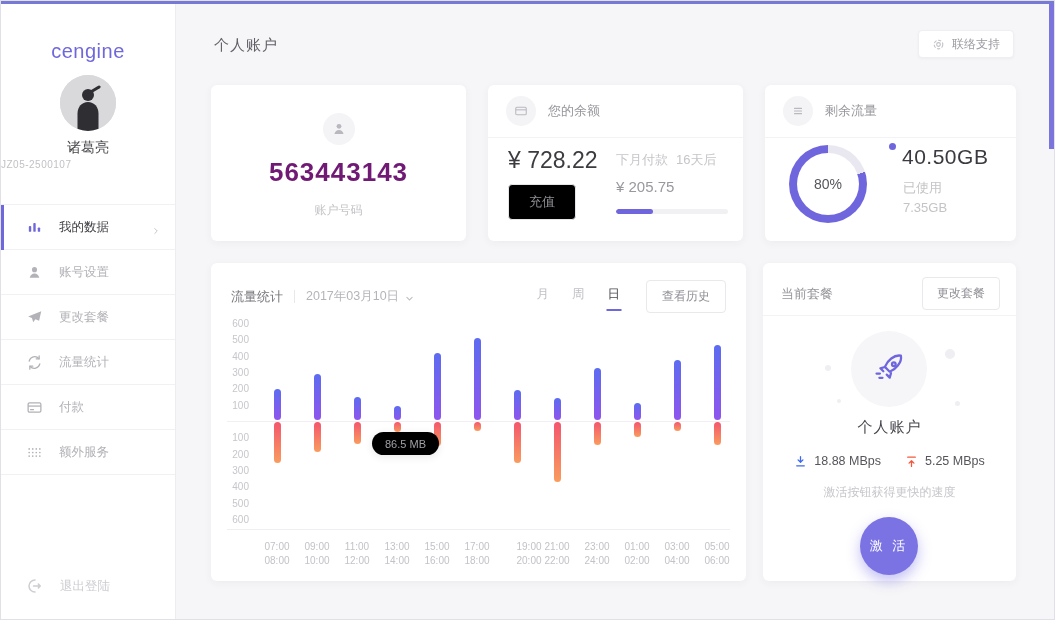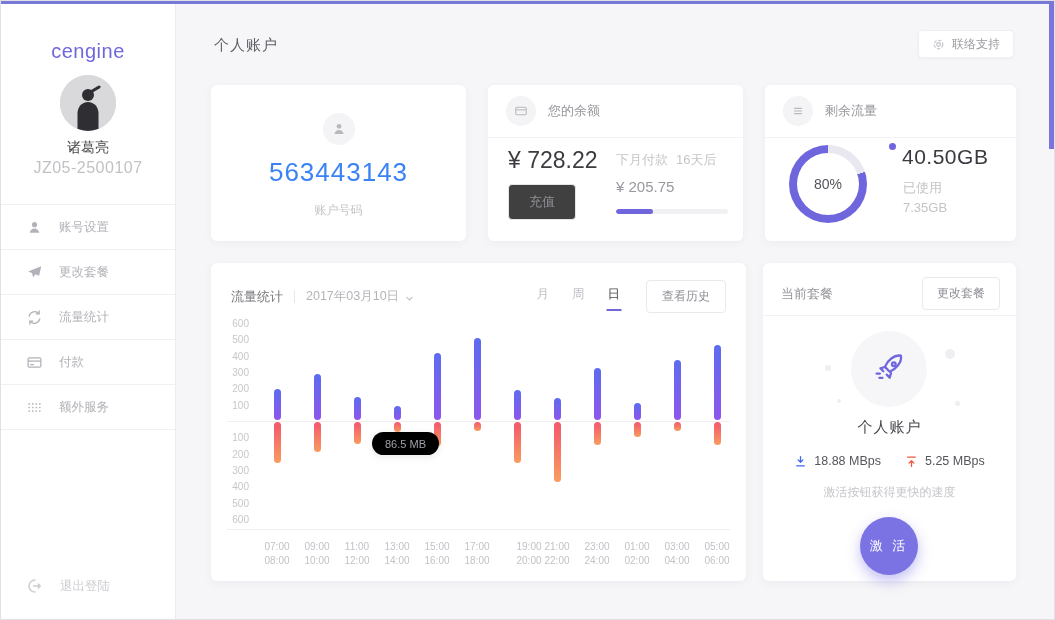--- a/index.html
+++ b/index.html
@@ -6,21 +6,21 @@
   body { font-family:"Liberation Sans","DejaVu Sans",sans-serif; background:#e9e9ee; }
   .page { position:relative; width:1055px; height:620px; background:#f6f6f8; border:1px solid #e0e0e6; overflow:hidden; }
   .topbar { position:absolute; top:0; left:0; width:100%; height:3px; background:#7679d6; z-index:30; }
   .scrollbar-thumb { position:absolute; top:3px; right:0; width:5px; height:145px; background:#7b74dd; z-index:29; }
 
   
   .sidebar { position:absolute; top:3px; left:0; width:175px; height:617px; background:#ffffff; border-right:1px solid #ededf0; }
   .brand { position:absolute; top:28px; width:100%; text-align:center; font-size:20px; color:#6f68dd; letter-spacing:.5px;margin-top:8px; }
   .avatar { position:absolute; top:71px; left:59px; width:56px; height:56px; border-radius:50%; overflow:hidden; background:#d9d9dc; }
   .user-name { position:absolute; top:135px; width:100%; text-align:center; font-size:14px; color:#48484c; }
-  .user-id { position:absolute; top:155px; width:100%; text-align:center; font-size:16px; color:#c2c2c6; letter-spacing:.5px; }
+  .user-id { position:absolute; top:155px; width:100%; font-size:10px; color:#c2c2c6; letter-spacing:.5px; }
   .menu { position:absolute; top:200px; left:0; width:100%; border-top:1px solid #f1f1f4; }
   .menu-item { position:relative; display:flex; align-items:center; height:45px; padding-left:25px; border-bottom:1px solid #f1f1f4; color:#b2b2b8; cursor:pointer; }
   .menu-item .mi-icon { width:17px; height:17px; margin-right:16px; display:flex; align-items:center; }
   .menu-item .mi-label { font-size:12.5px; }
   .menu-item.active { color:#3c3c42; }
   .menu-item.active .mi-icon { color:#6f68dd; }
   .menu-item.active::before { content:""; position:absolute; left:0; top:0; width:3px; height:45px; background:#6f68dd; }
   .menu-item .chev { position:absolute; right:14px; width:10px; height:10px; color:#c6c6cc; }
   .logout { position:absolute; bottom:26px; left:25px; display:flex; align-items:center; color:#cdcdd2; cursor:pointer; }
   .logout .mi-icon { width:18px; height:18px; margin-right:16px; }
@@ -41,26 +41,26 @@
 
   .icon-circle { display:flex; align-items:center; justify-content:center; background:#f4f4f6; border-radius:50%; color:#b8b8be; }
   .card-head { display:flex; align-items:center; gap:12px; padding:11px 18px; border-bottom:1px solid #f3f3f6; }
   .card-head .icon-circle { width:30px; height:30px; }
   .card-head .icon-circle svg { width:14px; height:14px; }
   .card-head .head-title { font-size:13px; color:#96969c; }
 
   
   #card-account .icon-circle { width:32px; height:32px; margin:28px auto 0; }
   #card-account .icon-circle svg { width:16px; height:16px; }
-  .acc-number { margin-top:12px; font-size:26px; color:#3b82f6; letter-spacing:1px; }
+  .acc-number { margin-top:12px; font-size:26px; color:#701a75; letter-spacing:1px;font-weight:bold; }
   .acc-label { margin-top:14px; font-size:12px; color:#c4c4c8; }
 
   
   .bal-amount { position:absolute; left:20px; top:62px; font-size:23px; color:#3b3b40; }
-  .recharge-btn { position:absolute; left:20px; top:99px; padding:8px 20px; background:#404040; border:1px solid #e6e6ea; border-radius:4px; font-size:13px; color:#8e8e94; cursor:pointer; }
+  .recharge-btn { position:absolute; left:20px; top:99px; padding:8px 20px; background:#000000; border:1px solid #e6e6ea; border-radius:4px; font-size:13px; color:#8e8e94; cursor:pointer; }
   .bal-right { position:absolute; left:128px; top:66px; width:112px; }
   .bal-next { font-size:13px; color:#c6c6ca; white-space:nowrap; }
   .bal-next .due { margin-left:8px; }
   .bal-next-amount { margin-top:9px; font-size:15px; color:#98989e; }
   .progress { margin-top:14px; width:112px; height:5px; background:#f1f1f3; border-radius:3px; overflow:hidden; }
   .progress-fill { height:100%; background:#6f66de; border-radius:3px; }
 
   
   .donut { position:absolute; left:24px; top:60px; width:78px; height:78px; border-radius:50%; }
   .donut::after { content:""; position:absolute; inset:8px; background:#fff; border-radius:50%; }
@@ -119,20 +119,35 @@
         <rect width="56" height="56" fill="#d9d9dc"></rect>
         <circle cx="28" cy="20" r="6" fill="#2e2e33"></circle>
         <path d="M28 27c-6.2 0-10.5 5-10.5 11.5V56h21V38.5C38.5 32 34.2 27 28 27z" fill="#2e2e33"></path>
         <path d="M31.5 16.5l7.5-4.5" stroke="#2e2e33" stroke-width="3" stroke-linecap="round"></path>
       </svg>
     </div>
     <div class="user-name">诸葛亮</div>
     <div class="user-id">JZ05-2500107</div>
 
     <div class="menu">
+      <div class="menu-item active">
+        <span class="mi-icon">
+          <svg viewBox="0 0 24 24" fill="currentColor">
+              <rect x="4" y="10" width="3.4" height="8" rx="1.2"></rect>
+              <rect x="10.3" y="5.5" width="3.4" height="12.5" rx="1.2"></rect>
+              <rect x="16.6" y="12" width="3.4" height="6" rx="1.2"></rect>
+            </svg>
+        </span>
+        <span class="mi-label">我的数据</span>
+        <span class="chev">
+          <svg viewBox="0 0 24 24" fill="none" stroke="currentColor" stroke-width="2.4" stroke-linecap="round">
+              <path d="M9 6l6 6-6 6"></path>
+            </svg>
+        </span>
+      </div>
       <div class="menu-item">
         <span class="mi-icon">
           <svg viewBox="0 0 24 24" fill="currentColor">
               <circle cx="12" cy="8" r="3.6"></circle>
               <path d="M5.2 19.5c.8-3.7 3.5-6 6.8-6s6 2.3 6.8 6z"></path>
             </svg>
         </span>
         <span class="mi-label">账号设置</span>
       </div>
       <div class="menu-item">

